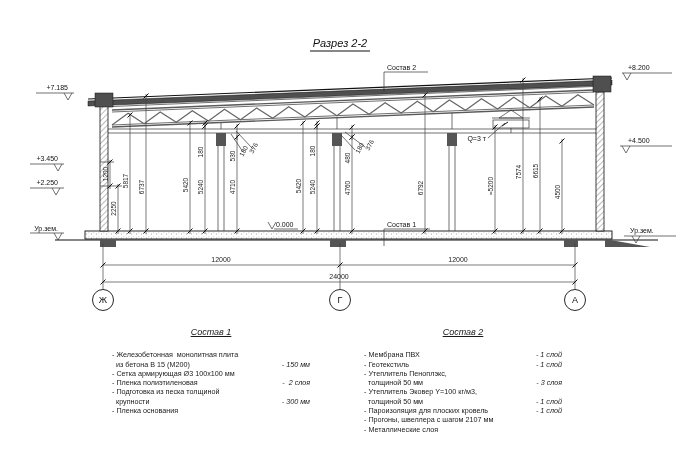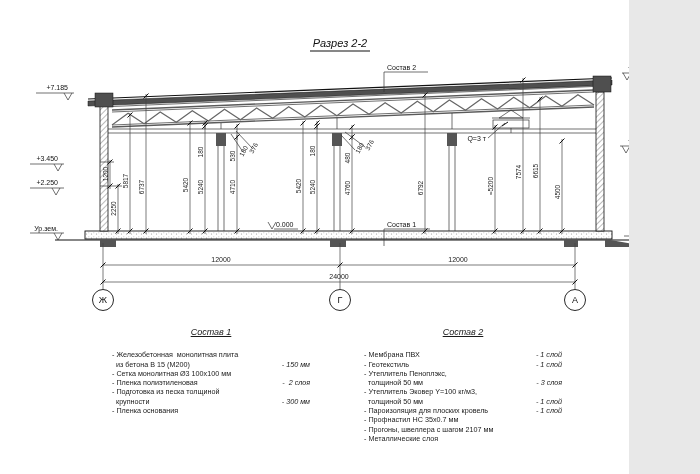--- a/index.html
+++ b/index.html
@@ -1,16 +1,16 @@
 <!DOCTYPE html>
 <html><head>
 <meta charset="utf-8">
 <style>
   html,body{margin:0;padding:0;background:#e8e8e8;}
-  .canvas{position:relative;width:629px;height:474px;background:#fff;overflow:hidden;
+  .canvas{position:relative;width:700px;height:474px;background:#fff;overflow:hidden;
           font-family:"Liberation Sans",sans-serif;color:#111;}
   svg{position:absolute;left:0;top:0;}
   .ttl{font-size:11px;font-style:italic;fill:#111;}
   .lvl{font-size:7px;fill:#111;}
   .dimt{font-size:6.5px;fill:#222;}
   .dimh{font-size:7px;fill:#222;}
   .axis{font-size:9px;fill:#111;}
   .thin{stroke:#333;stroke-width:0.7;fill:none;}
   .med{stroke:#111;stroke-width:1.1;fill:none;}
   .dim{stroke:#444;stroke-width:0.7;}
@@ -322,21 +322,21 @@
 </svg>
 
 <div class="mats" style="left:112px;top:328px;width:198px;">
   <div class="mhead">Состав 1</div>
   <div class="mrow">
     <div class="mtext">- Железобетонная  монолитная плита
   из бетона В 15 (М200)</div>
     <div class="mqty">- 150 мм</div>
   </div>
   <div class="mrow">
-    <div class="mtext">- Сетка монолитная Ø3 100х100 мм</div>
+    <div class="mtext">- Сетка армирующая Ø3 100х100 мм</div>
     <div class="mqty"></div>
   </div>
   <div class="mrow">
     <div class="mtext">- Пленка полиэтиленовая</div>
     <div class="mqty">-  2 слоя</div>
   </div>
   <div class="mrow">
     <div class="mtext">- Подготовка из песка толщиной
   крупности</div>
     <div class="mqty">- 300 мм</div>
@@ -365,24 +365,20 @@
   <div class="mrow">
     <div class="mtext">- Утеплитель Эковер Y=100 кг/м3,
   толщиной 50 мм</div>
     <div class="mqty">- 1 слой</div>
   </div>
   <div class="mrow">
     <div class="mtext">- Пароизоляция для плоских кровель</div>
     <div class="mqty">- 1 слой</div>
   </div>
   <div class="mrow">
-    <div class="mtext">- Профнастил НС 35х0.7 мм</div>
-    <div class="mqty"></div>
-  </div>
-  <div class="mrow">
     <div class="mtext">- Прогоны, швеллера с шагом 2107 мм</div>
     <div class="mqty"></div>
   </div>
   <div class="mrow">
     <div class="mtext">- Металлические слоя</div>
     <div class="mqty"></div>
   </div>
 </div>
 </div>
 

